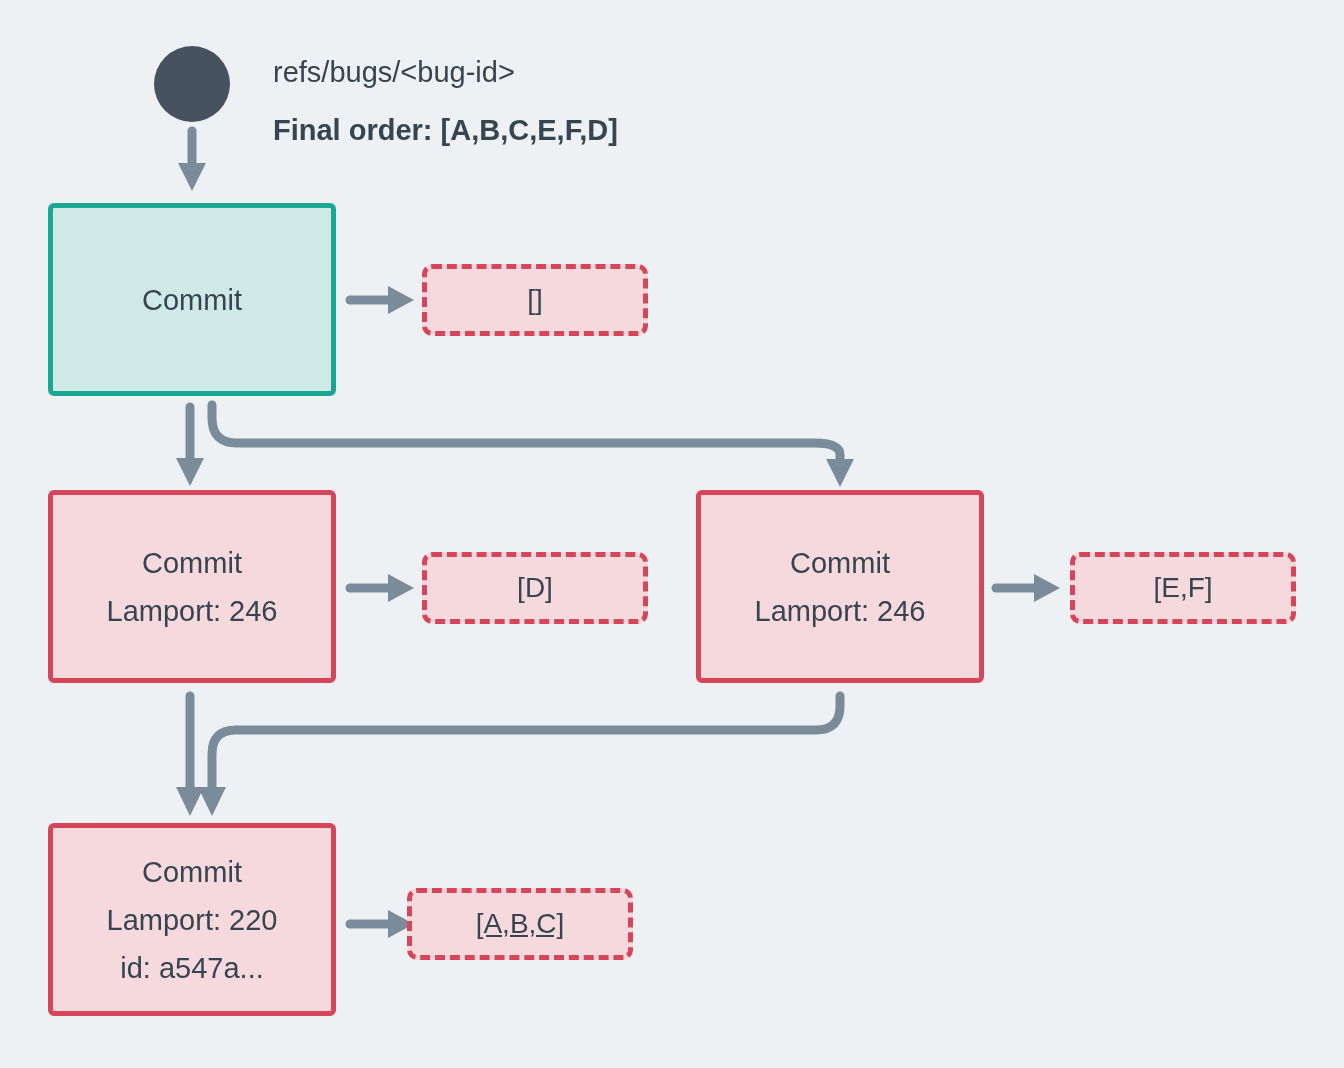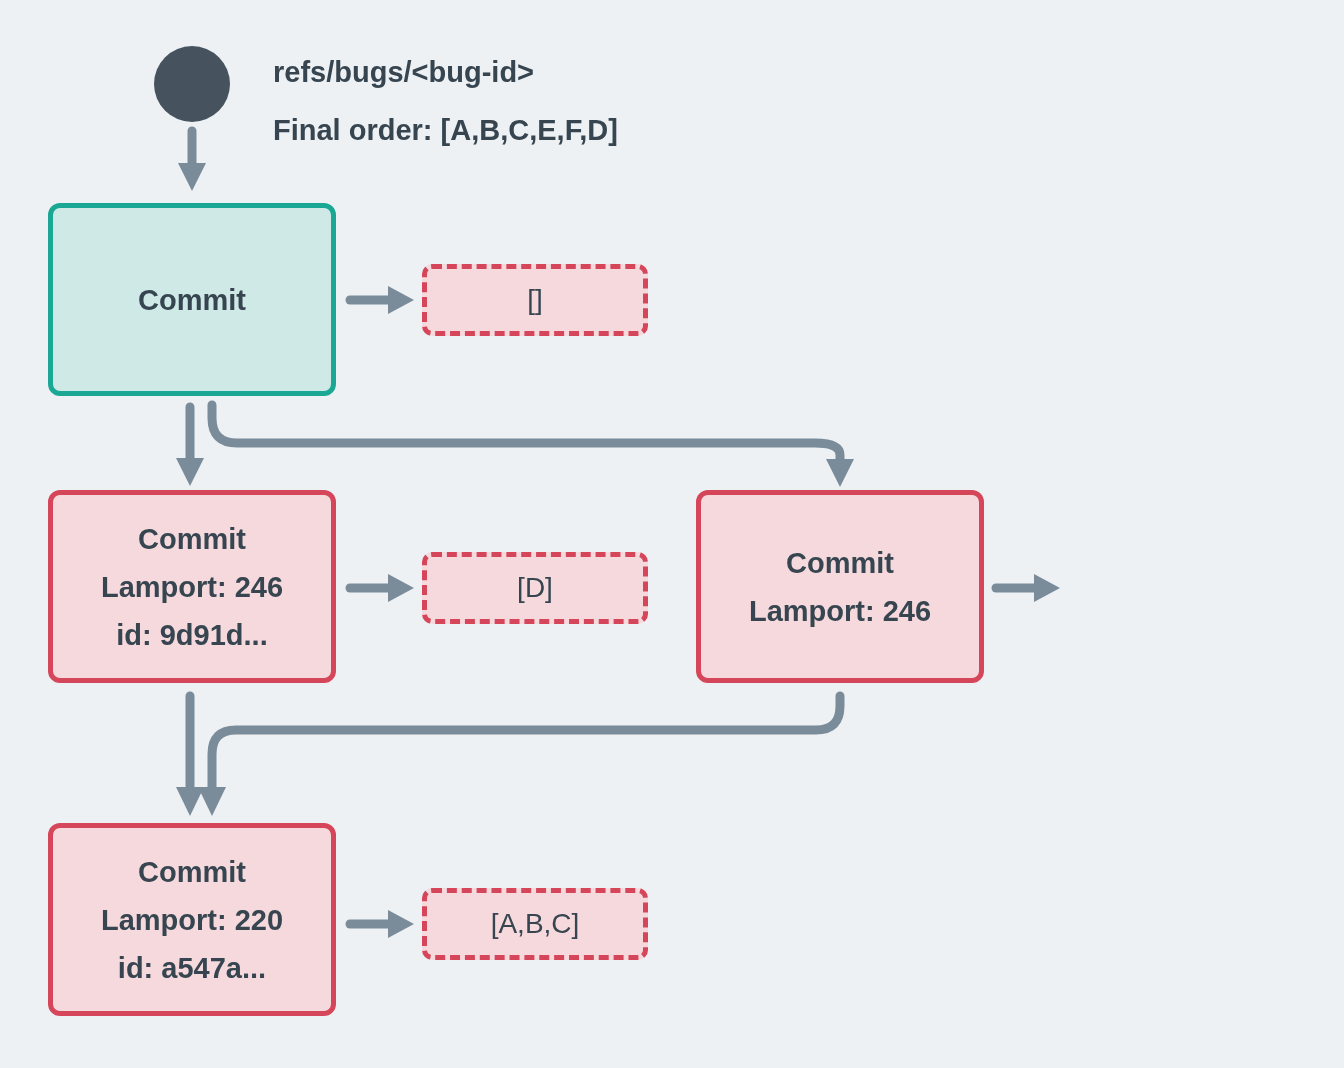--- a/index.html
+++ b/index.html
@@ -26,47 +26,46 @@
     position: absolute;
     left: 154px; top: 46px;
     width: 76px; height: 76px;
     border-radius: 50%;
     background: #46535f;
   }
   .ref-label {
     position: absolute;
     left: 273px; top: 56px;
     font-size: 29px;
-    font-weight: 700;
+    font-weight: 400;
     color: #36454f;
     white-space: nowrap;
   }
   .final-order-label {
     position: absolute;
     left: 273px; top: 114px;
     font-size: 29px;
     font-weight: 700;
     color: #36454f;
     white-space: nowrap;
     text-align: right;
   }
   .commit-box {
     position: absolute;
     width: 288px; height: 193px;
     box-sizing: border-box;
-    border-radius: 12px;
+    border-radius: 6px;
     display: flex;
     flex-direction: column;
     align-items: center;
     justify-content: center;
     font-size: 29px;
     line-height: 48px;
     text-align: center;
     color: #36454f;
-    font-weight: bold;
   }
   .commit-box.teal {
     background: #cfeae6;
     border: 5px solid #1aa894;
   }
   .commit-box.pink {
     background: #f6d9dd;
     border: 5px solid #d6465a;
   }
   #box-root   { left: 48px;  top: 203px; }
@@ -82,21 +81,21 @@
     border-radius: 10px;
     display: flex;
     align-items: center;
     justify-content: center;
     font-size: 28px;
     color: #36454f;
   }
   #ops-root   { left: 422px;  top: 264px; }
   #ops-left   { left: 422px;  top: 552px; }
   #ops-right  { left: 1070px; top: 552px; }
-  #ops-bottom { left: 422px;  top: 888px; }
+  #ops-bottom { left: 407px;  top: 888px; text-decoration: underline; }
   .arrow-stroke {
     fill: none;
     stroke: #7a8b9a;
     stroke-width: 9;
     stroke-linecap: round;
     stroke-linejoin: round;
   }
   .arrow-head {
     fill: #7a8b9a;
     stroke: none;
@@ -164,32 +163,34 @@
     <div>Commit</div>
   </div>
 
   <div class="ops-box" id="ops-root">
     <span>[]</span>
   </div>
 
   <div class="commit-box pink" id="box-left">
     <div>Commit</div>
     <div>Lamport: 246</div>
-    <div>id: 9d91d...</div>
   </div>
 
   <div class="ops-box" id="ops-left">
     <span>[D]</span>
   </div>
 
   <div class="commit-box pink" id="box-right">
     <div>Commit</div>
     <div>Lamport: 246</div>
   </div>
 
+  <div class="ops-box" id="ops-right">
+    <span>[E,F]</span>
+  </div>
 
   <div class="commit-box pink" id="box-bottom">
     <div>Commit</div>
     <div>Lamport: 220</div>
     <div>id: a547a...</div>
   </div>
 
   <div class="ops-box" id="ops-bottom">
     <span>[A,B,C]</span>
   </div>

